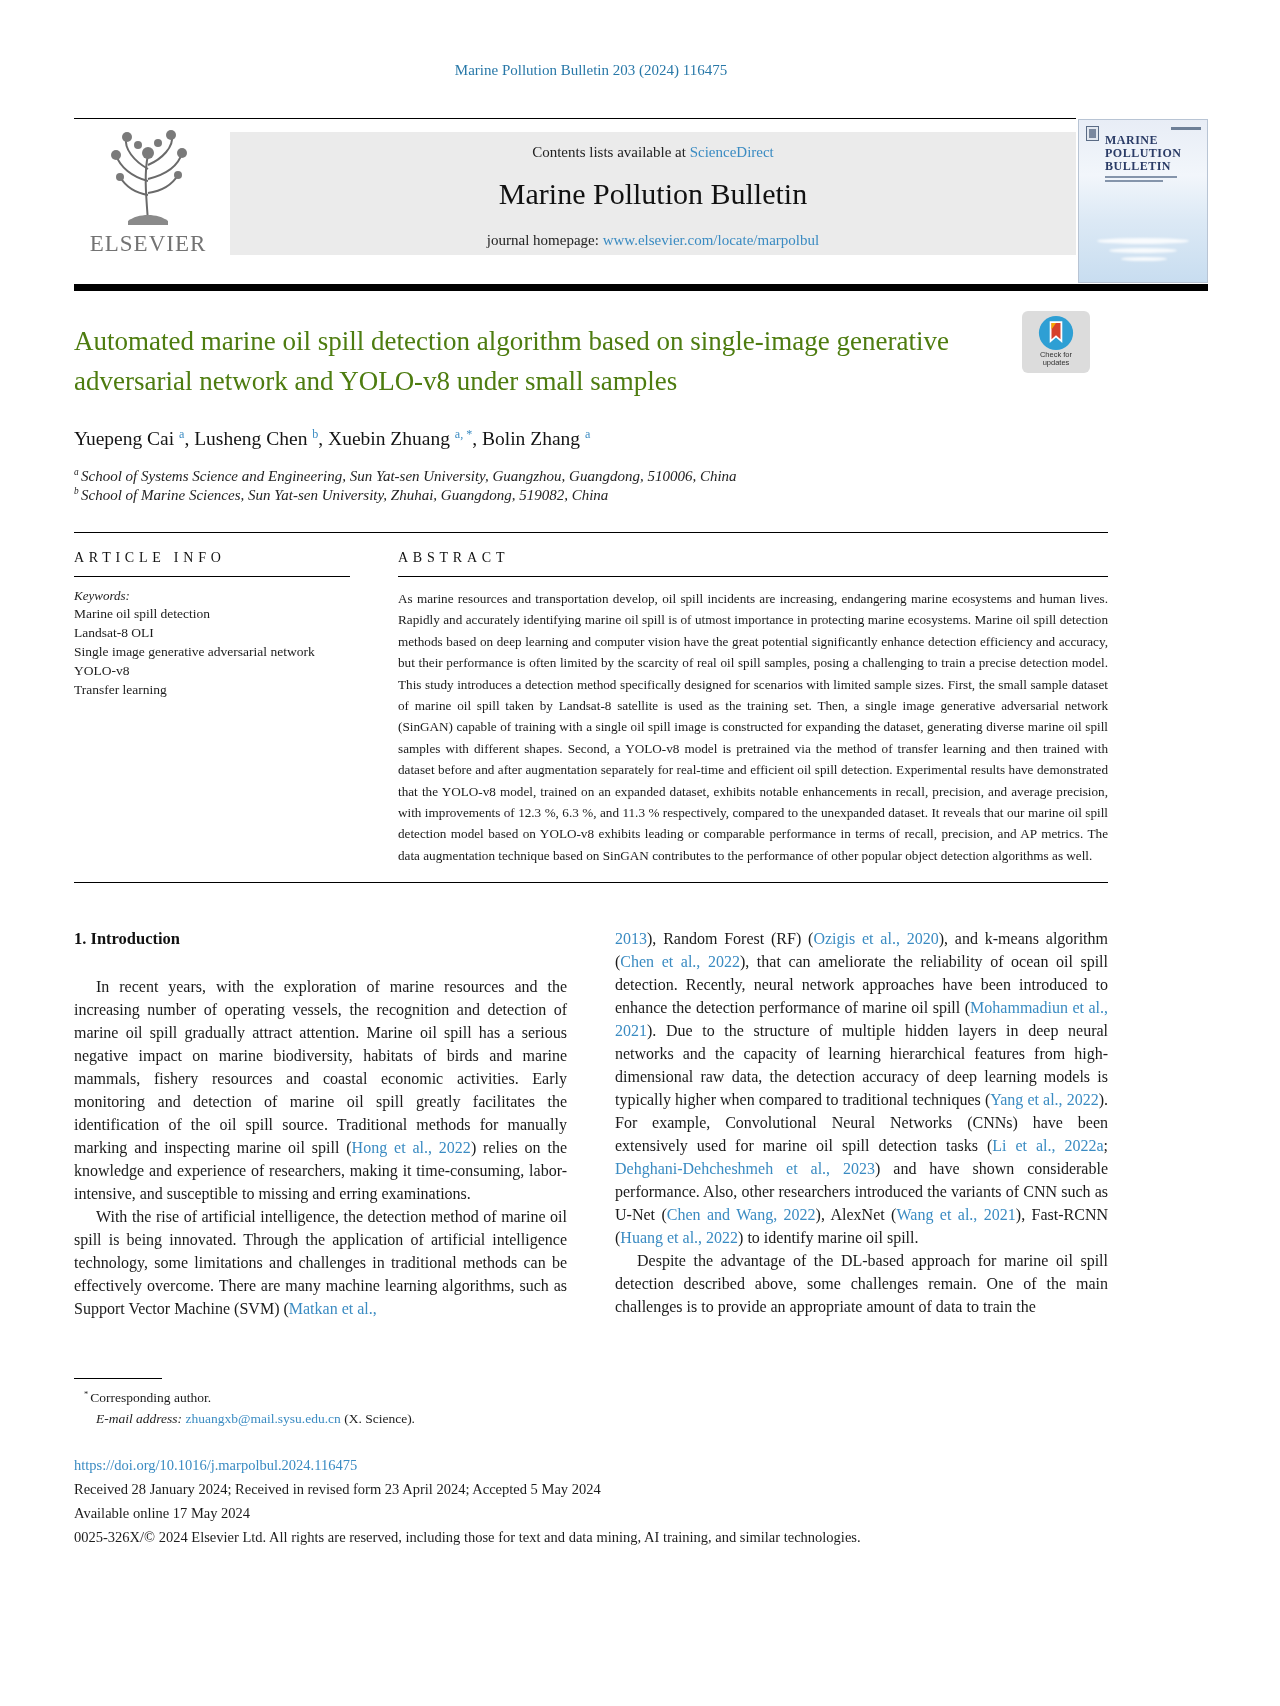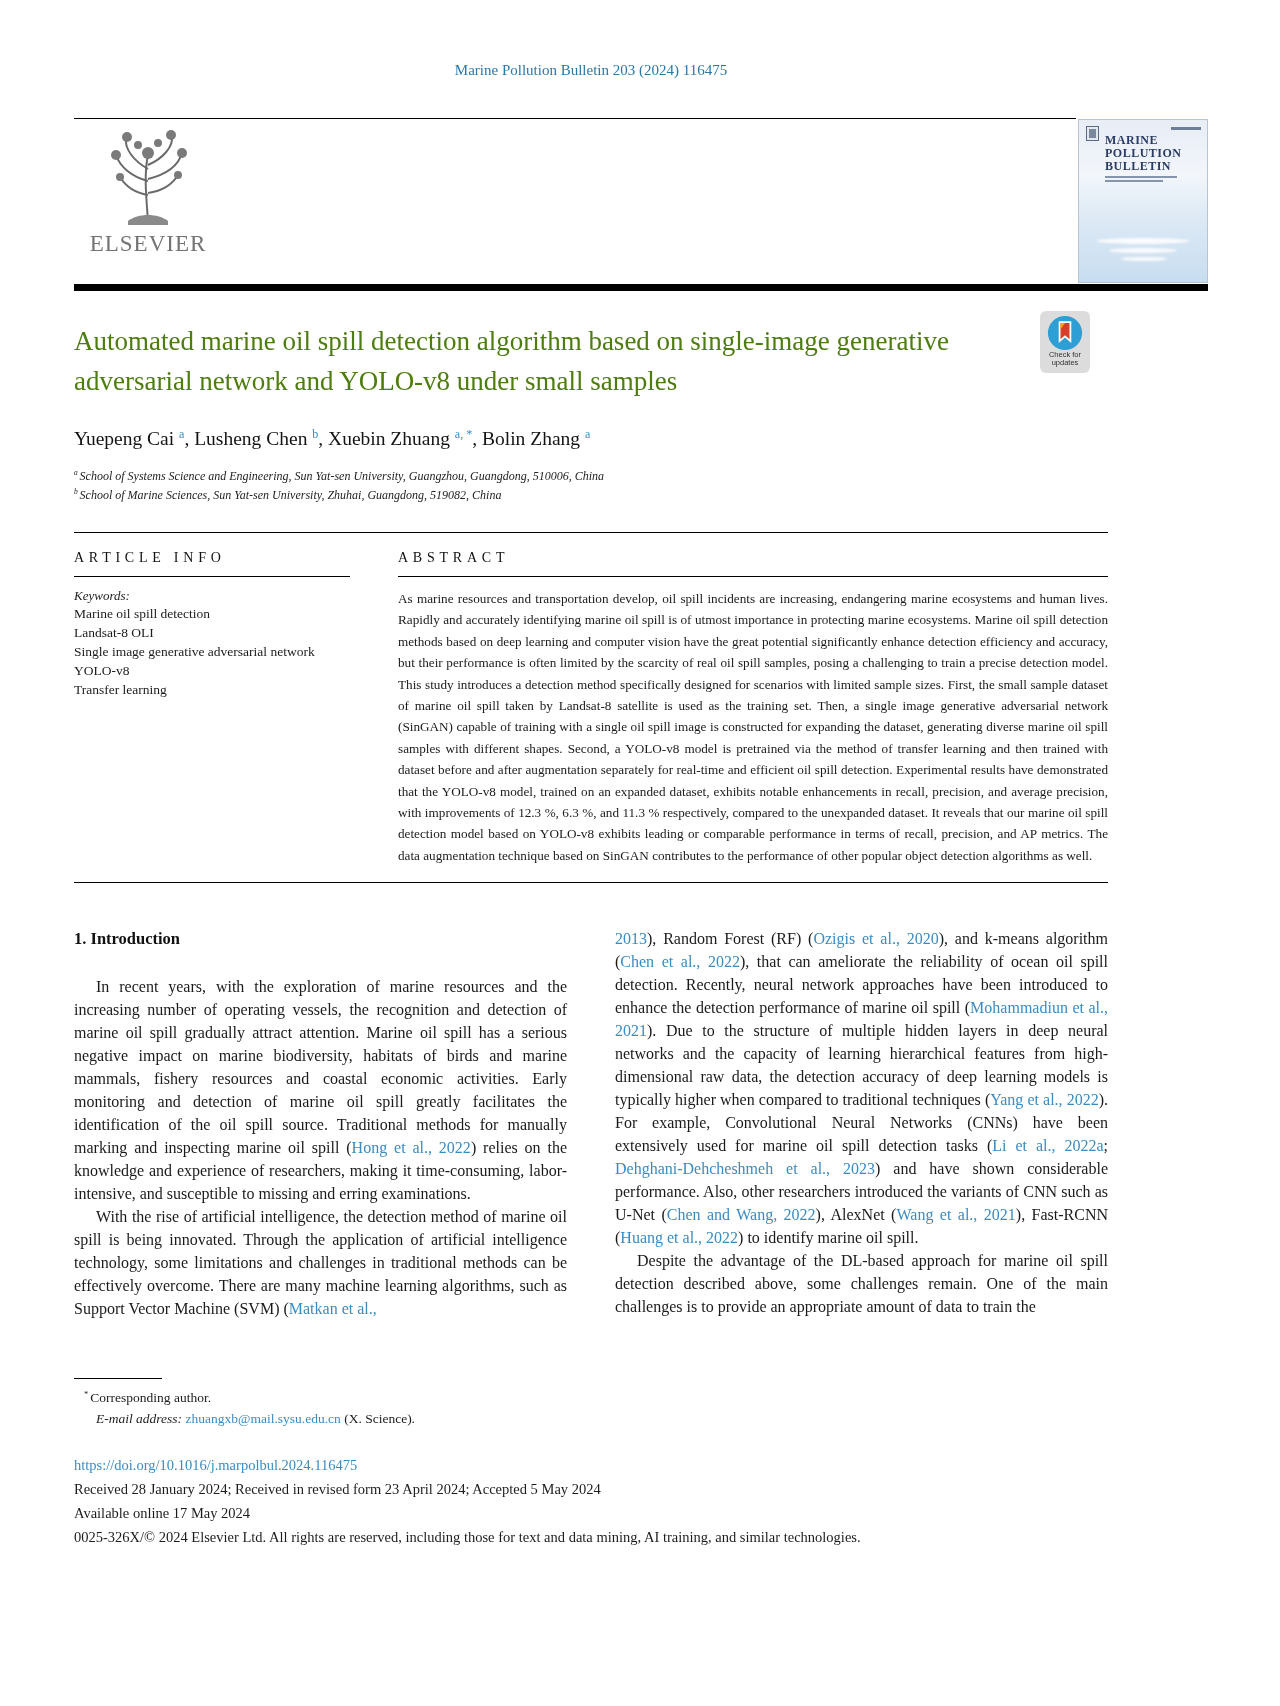--- a/index.html
+++ b/index.html
@@ -76,34 +76,34 @@
   .w3 { left: 42px; top: 137px; width: 46px; height: 4px; }
   .black-bar { width: 1134px; height: 7px; background: #000; }
 
   
   .title-row { position: relative; width: 1134px; margin-top: 30px; }
   .article-title {
     width: 880px; font-size: 27px; line-height: 40px; font-weight: normal; color: #4d7c0f;
   }
   .check-badge {
     position: absolute; right: 118px; top: -10px;
-    width: 50px; height: 62px;
+    width: 68px; height: 62px;
     background: #dcdcdc; border-radius: 6px;
     text-align: center; padding-top: 4px;
     cursor: pointer;
   }
   .check-badge svg { display: block; margin: 0 auto; }
   .check-badge .cb-label {
     font-family: "Liberation Sans", sans-serif;
     font-size: 7.5px; line-height: 8px; color: #333;
   }
 
   
   .authors { margin-top: 27px; font-size: 19.5px; color: #141414; }
-  .affiliations { margin-top: 17px; font-size: 12px; font-style: italic; color: #222; }
+  .affiliations { margin-top: 17px; font-size: 15px; font-style: italic; color: #222; }
   .affiliations .aff-line { line-height: 19px; }
 
   
   .section-rule { width: 1034px; height: 1px; background: #000; margin-top: 27px; }
   .info-cols { display: flex; width: 1034px; }
   .info-left { width: 276px; }
   .info-right { margin-left: 48px; width: 710px; }
   .info-heading {
     margin-top: 17px; font-size: 14px; font-weight: normal;
     letter-spacing: 0.34em; color: #111;
@@ -166,20 +166,25 @@
             <circle cx="54" cy="28" r="6"></circle>
             <circle cx="44" cy="20" r="4"></circle>
               <circle cx="64" cy="18" r="4"></circle>
           </g>
           <path d="M34 96 C44 88 64 88 74 96 L74 100 L34 100 Z" fill="#8a8a8a"></path>
         </svg>
       </span>
       <div class="elsevier-word">ELSEVIER</div>
     </div>
 
+    <div class="header-box">
+      <div class="contents-line"><span>Contents lists available at </span><span class="link">ScienceDirect</span></div>
+      <div class="journal-title">Marine Pollution Bulletin</div>
+      <div class="homepage-line"><span>journal homepage: </span><span class="link">www.elsevier.com/locate/marpolbul</span></div>
+    </div>
 
     <div class="cover-thumb">
       <div class="cover-logo"></div>
       <div class="cover-issn"></div>
       <div class="cover-title">MARINE POLLUTION BULLETIN</div>
       <div class="cover-sub">
         <div class="l" style="width:72px"></div>
         <div class="l" style="width:58px"></div>
       </div>
       <div class="wave w1"></div>

